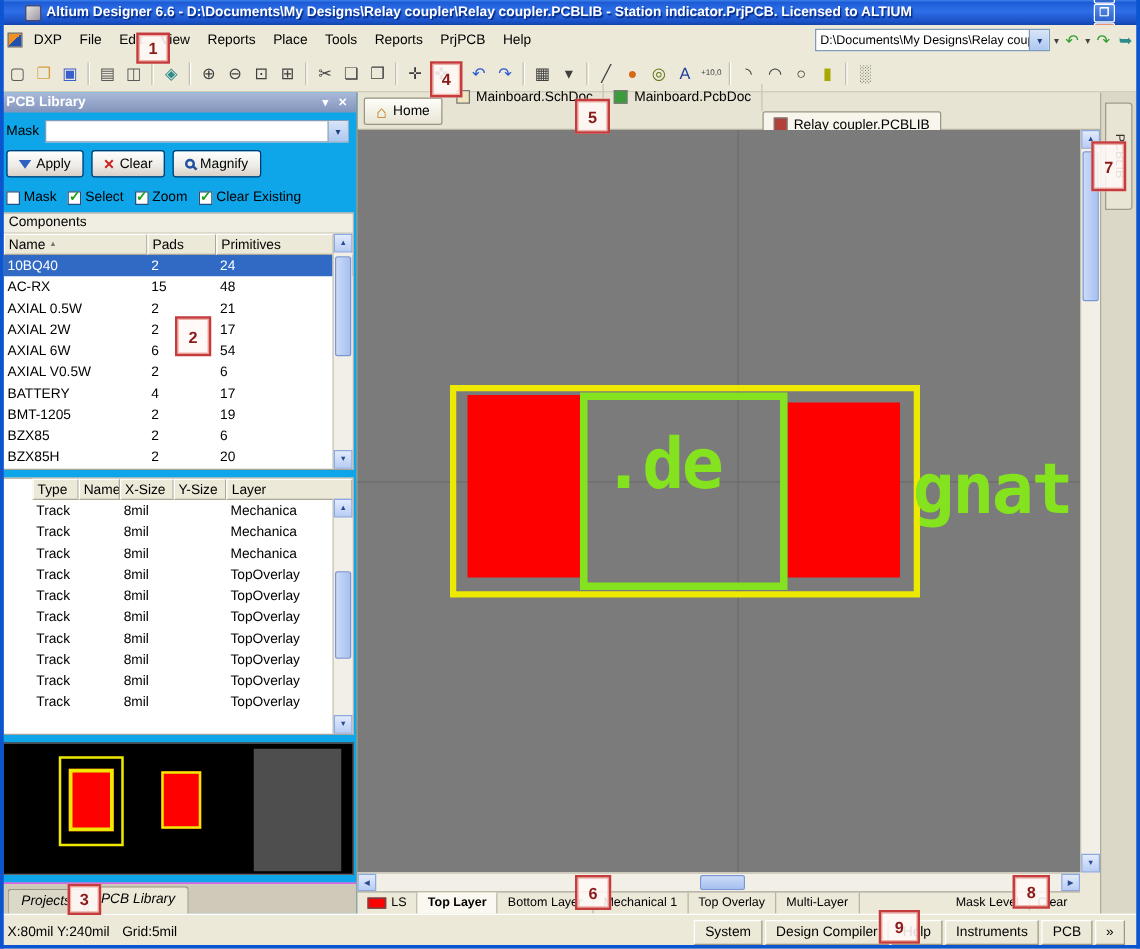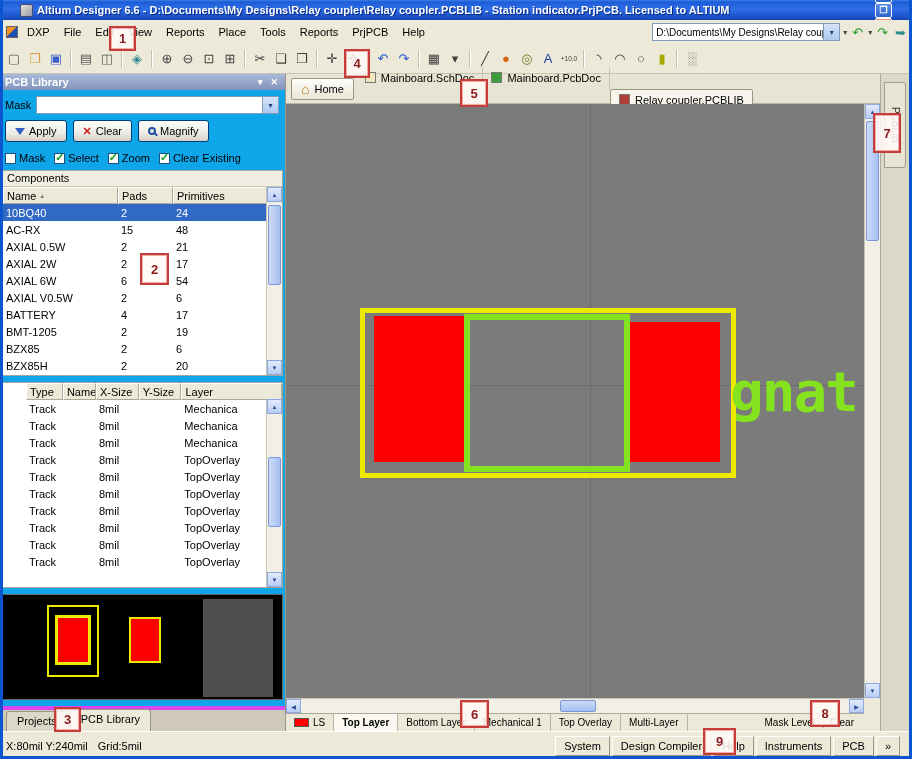--- a/index.html
+++ b/index.html
@@ -130,22 +130,22 @@
   .grid-lbl{white-space:nowrap;}
   .status-right{margin-left:auto;display:flex;align-items:center;gap:2px;padding-right:6px;}
   .sb-panel{padding:3px 8px;background:#ECE9D8;border:1px solid;border-color:#fff #9C9884 #9C9884 #fff;white-space:nowrap;}
 
   
   .preview{position:absolute;left:2px;top:520px;width:281px;height:106px;background:#000;border:1px solid #666;overflow:hidden;}
   .pv-outline{position:absolute;border:2px solid #EDE900;}
   .pv-pad{position:absolute;background:#FE0000;}
   .pv-region{position:absolute;background:#4E4E4E;}
 
-  .panel-tabs{position:absolute;left:0;top:632px;right:0;height:25px;background:#CEC9B8;border-top:4px solid #d946ef;
-    display:flex;align-items:flex-end;padding:0 6px;gap:2px;}
+  .panel-tabs{position:absolute;left:0;top:632px;right:0;height:25px;background:#CEC9B8;border-top:1px solid #d946ef;
+    display:flex;align-items:flex-end;padding:0 6px;gap:2px;font-style:italic;}
   .p-tab{height:20px;padding:3px 10px 0;border:1px solid #9A9684;border-bottom:none;border-radius:3px 3px 0 0;background:#DCD8C8;}
   .p-tab.active{background:#ECE9D8;height:22px;}
 
   
   .annos{position:absolute;inset:0;z-index:100;pointer-events:none;}
   .anno{position:absolute;border:2px solid #C43C3C;background:rgba(255,248,246,0.88);box-shadow:inset 0 0 0 1px #F0B0A8;
     display:flex;align-items:center;justify-content:center;color:#8B1A1A;font-weight:bold;font-size:13px;}
 </style>
 </head>
 <body>
@@ -556,20 +556,21 @@
       </div>
   </div>
 
   <div class="canvas" data-name="pcb-editor-canvas">
     <span class="cross-h" data-name="crosshair-horizontal"></span>
     <span class="cross-v" data-name="crosshair-vertical"></span>
     <span class="fp-yellow" data-name="footprint-courtyard-outline"></span>
     <span class="fp-green" data-name="footprint-silkscreen-outline"></span>
     <span class="fp-pad p-left" data-name="pad-left"></span>
     <span class="fp-pad p-right" data-name="pad-right"></span>
+    <span class="fp-text t-left" data-name="designator-text-left">.de</span>
     <span class="fp-text t-right" data-name="designator-text-right">gnat</span>
   </div>
 
   <div class="vscroll" data-name="canvas-vertical-scrollbar">
     <span class="vs-arrow up" data-name="scroll-up-icon">▲</span>
     <span class="thumb" data-name="scrollbar-thumb"></span>
     <span class="vs-arrow down" data-name="scroll-down-icon">▼</span>
   </div>
   <div class="hscroll" data-name="canvas-horizontal-scrollbar">
     <span class="hs-arrow left" data-name="scroll-left-icon">◀</span>

